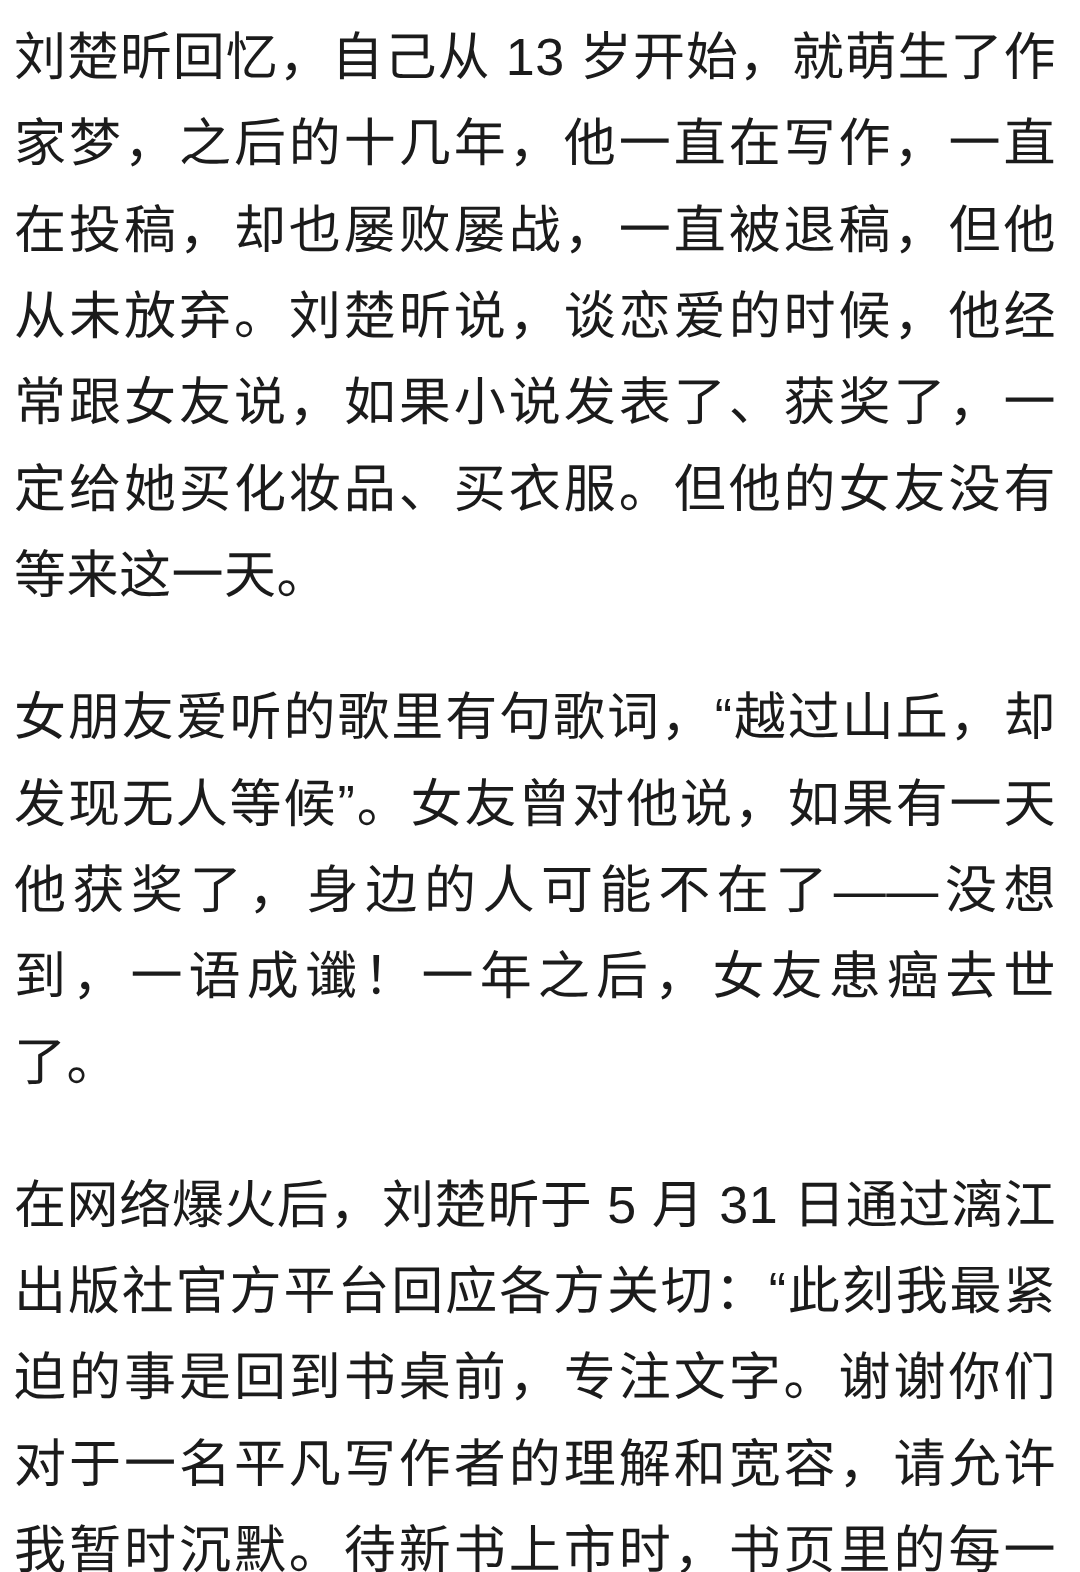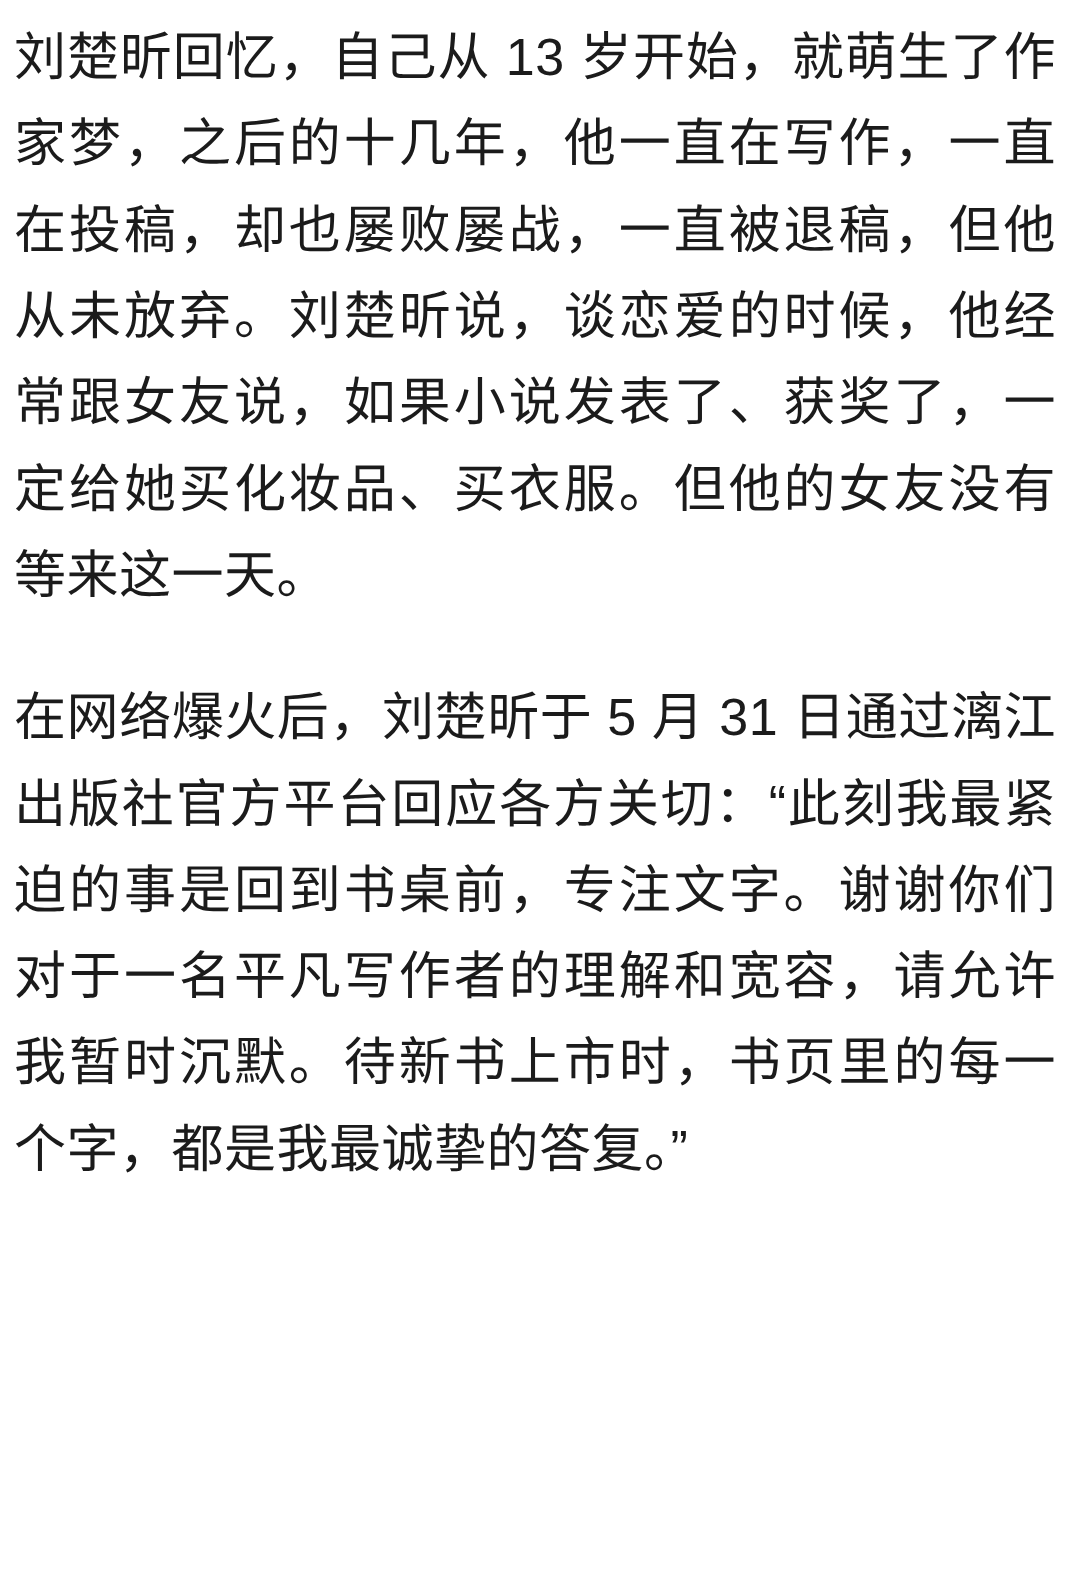--- a/index.html
+++ b/index.html
@@ -37,15 +37,16 @@
   .para + .para {
     margin-top: 56px;
   }
 </style>
 </head>
 <body>
 
 <div class="page">
   <div class="article">
     <p class="para">刘楚昕回忆，自己从 13 岁开始，就萌生了作家梦，之后的十几年，他一直在写作，一直在投稿，却也屡败屡战，一直被退稿，但他从未放弃。刘楚昕说，谈恋爱的时候，他经常跟女友说，如果小说发表了、获奖了，一定给她买化妆品、买衣服。但他的女友没有等来这一天。</p>
+    <p class="para">女朋友爱听的歌里有句歌词，“越过山丘，却发现无人等候”。女友曾对他说，如果有一天他获奖了，身边的人可能不在了——没想到，一语成谶！一年之后，女友患癌去世了。</p>
     <p class="para">在网络爆火后，刘楚昕于 5 月 31 日通过漓江出版社官方平台回应各方关切：“此刻我最紧迫的事是回到书桌前，专注文字。谢谢你们对于一名平凡写作者的理解和宽容，请允许我暂时沉默。待新书上市时，书页里的每一个字，都是我最诚挚的答复。”</p>
   </div>
 </div>
 
 </body></html>

